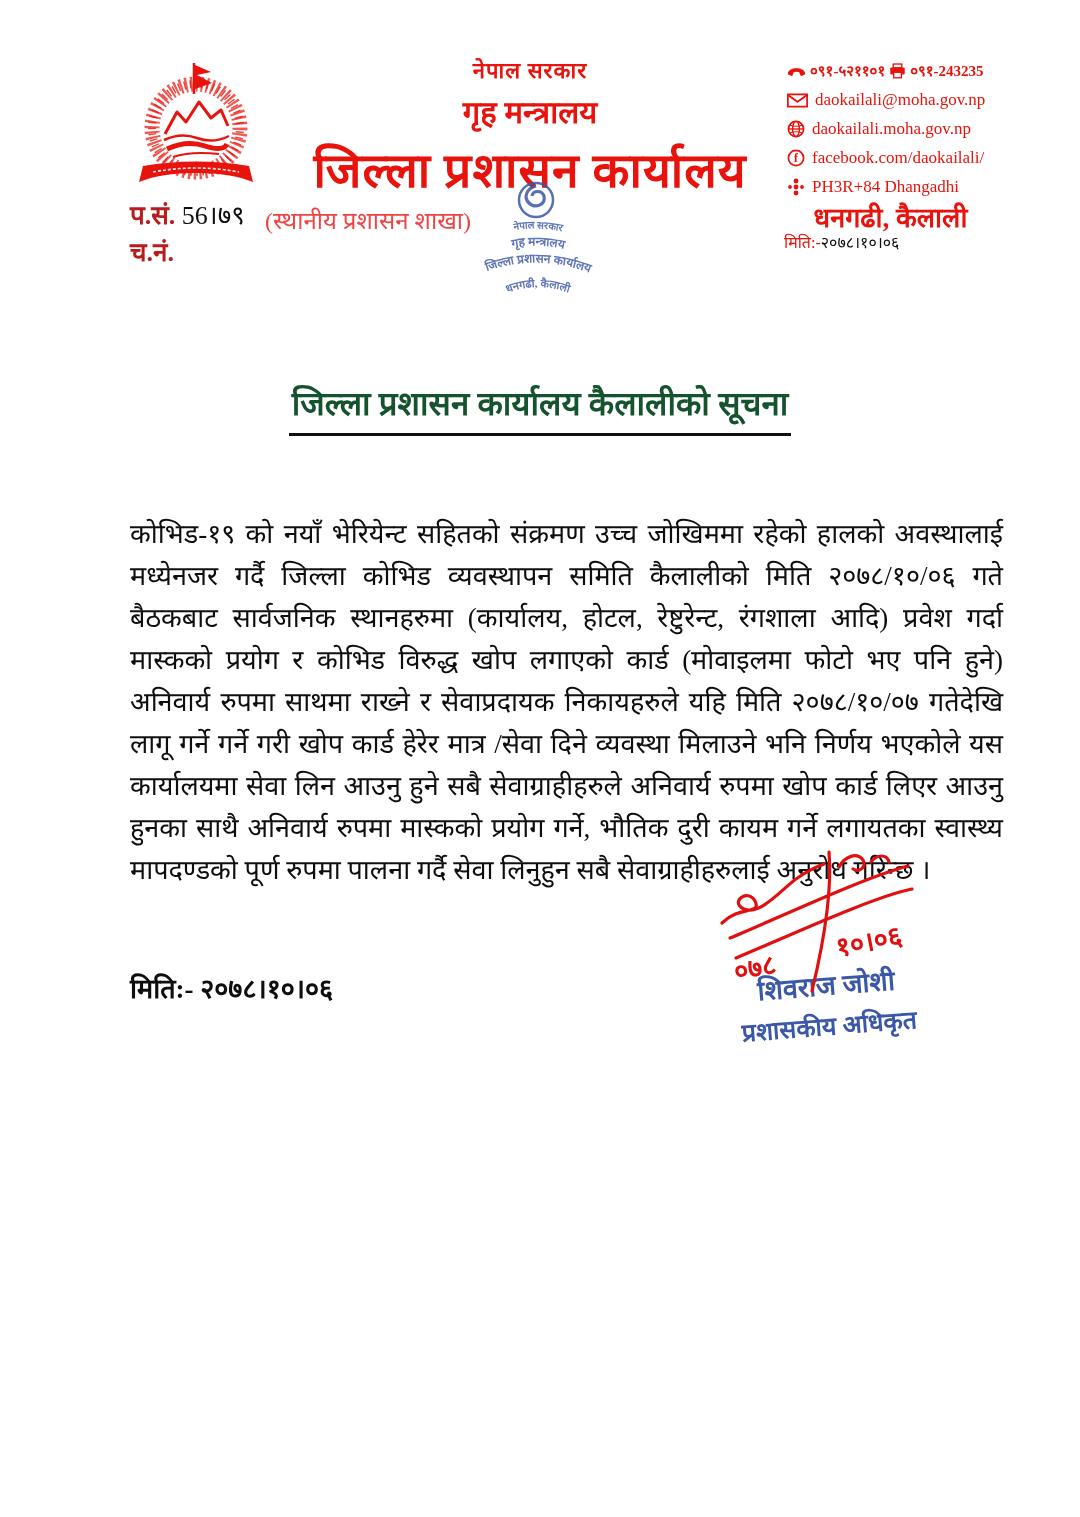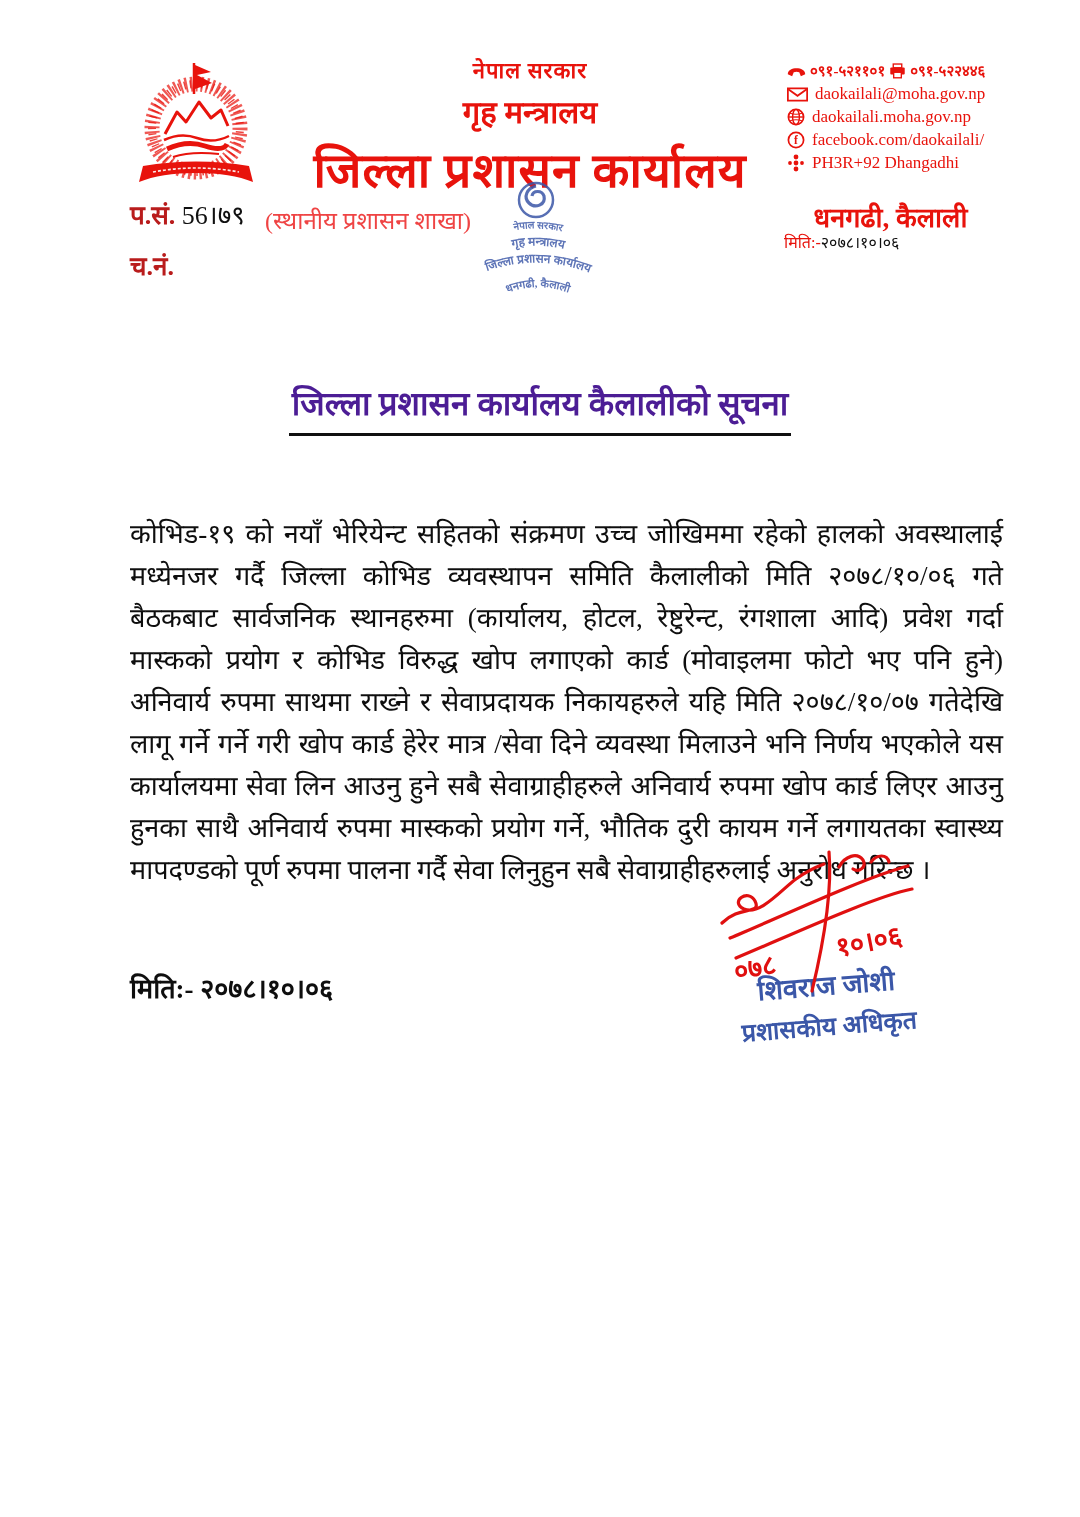--- a/index.html
+++ b/index.html
@@ -14,34 +14,34 @@
   .emblem{position:absolute;left:131px;top:60px;width:130px;height:130px;}
   .head-center{position:absolute;left:265px;top:54px;width:530px;display:flex;flex-direction:column;align-items:center;text-align:center;color:#e8130c;}
   .gov{font-size:22px;font-weight:700;letter-spacing:1px;}
   .ministry{font-size:31px;font-weight:800;margin-top:6px;}
   .office{font-size:48px;font-weight:800;margin-top:4px;white-space:nowrap;letter-spacing:1px;}
   .branch{position:absolute;left:265px;top:203px;width:530px;font-size:24px;color:#ef4444;z-index:3;}
   .stamp{position:absolute;left:452px;top:177px;width:172px;height:127px;z-index:2;}
 
   .refs{position:absolute;left:130px;top:196px;font-size:26px;color:#101010;}
   .refs .lbl{color:#b91c1c;font-weight:700;}
-  .ref-row2{margin-top:15px;}
+  .ref-row2{margin-top:1px;}
 
-  .contact{position:absolute;left:787px;top:61px;display:flex;flex-direction:column;gap:3px;color:#e8130c;text-align:right;}
+  .contact{position:absolute;left:787px;top:61px;display:flex;flex-direction:column;gap:9px;color:#e8130c;text-align:right;}
   .crow{display:flex;align-items:center;gap:7px;font-size:17px;line-height:20px;white-space:nowrap;}
   .crow.phone{font-size:15px;font-weight:700;gap:4px;}
   .crow svg{flex:0 0 auto;display:block;}
 
   .place{position:absolute;left:788px;top:198px;width:205px;text-align:center;font-size:27px;font-weight:800;color:#e8130c;white-space:nowrap;}
   .hdate{position:absolute;left:784px;top:231px;font-size:16px;color:#101010;white-space:nowrap;}
   .hdate .lbl{color:#e8130c;}
 
   
   .title-wrap{position:absolute;top:380px;left:0;width:100%;text-align:center;}
-  .title-wrap .t{display:inline-block;font-size:33px;font-weight:800;color:#4c1d95;border-bottom:3px solid #101010;padding:0 3px 8px;}
+  .title-wrap .t{display:inline-block;font-size:33px;font-weight:800;color:#14532d;border-bottom:3px solid #101010;padding:0 3px 8px;}
   .body-text{position:absolute;left:130px;top:486px;width:873px;font-size:27px;line-height:42px;text-align:justify;color:#0e0e0e;}
   .bdate{position:absolute;left:130px;top:949px;font-size:27px;font-weight:800;color:#0e0e0e;margin-top:20px;}
 
   
   .sig{position:absolute;left:710px;top:845px;width:218px;height:152px;z-index:2;}
   .officer{position:absolute;left:720px;top:966px;width:215px;text-align:center;color:#3b57a8;font-weight:700;transform:rotate(-4.5deg);z-index:1;}
   .officer .nm{font-size:27px;}
   .officer .ds{font-size:25px;margin-top:5px;white-space:nowrap;}
 
   .pagefoot{position:absolute;left:927px;top:1455px;font-size:16px;color:#ef4444;letter-spacing:2px;}
@@ -105,21 +105,21 @@
     <div class="crow phone">
       <svg width="19" height="14" viewBox="0 0 24 16" aria-hidden="true">
         <path d="M1,12 C1,2 23,2 23,12 L17.5,14.5 L15.5,9.5 C13,8.6 11,8.6 8.5,9.5 L6.5,14.5 Z" fill="#e8130c"></path>
       </svg>
       <span>०९१-५२११०१</span>
       <svg width="17" height="16" viewBox="0 0 20 18" aria-hidden="true">
         <rect x="5" y="0.8" width="10" height="4.4" fill="none" stroke="#e8130c" stroke-width="1.6"></rect>
         <rect x="1.5" y="5" width="17" height="8" rx="1.2" fill="#e8130c"></rect>
         <rect x="5.5" y="10.5" width="9" height="6.5" fill="#ffffff" stroke="#e8130c" stroke-width="1.6"></rect>
       </svg>
-      <span>०९१-५२२४४६</span>
+      <span>०९१-243235</span>
     </div>
     <div class="crow">
       <svg width="21" height="15" viewBox="0 0 24 16" aria-hidden="true">
         <rect x="1" y="1" width="22" height="14" fill="none" stroke="#e8130c" stroke-width="2"></rect>
         <path d="M1.5,2 L12,9.5 L22.5,2" fill="none" stroke="#e8130c" stroke-width="2"></path>
       </svg>
       <span>daokailali@moha.gov.np</span>
     </div>
     <div class="crow">
       <svg width="18" height="18" viewBox="0 0 18 18" aria-hidden="true">
@@ -138,21 +138,21 @@
       <span>facebook.com/daokailali/</span>
     </div>
     <div class="crow">
       <svg width="18" height="18" viewBox="0 0 18 18" aria-hidden="true">
         <circle cx="3" cy="9" r="1.9" fill="#e8130c"></circle>
         <circle cx="9" cy="3" r="2.4" fill="#e8130c"></circle>
         <circle cx="9" cy="9" r="2.4" fill="#e8130c"></circle>
         <circle cx="9" cy="15" r="2.4" fill="#e8130c"></circle>
         <circle cx="15" cy="9" r="1.9" fill="#e8130c"></circle>
       </svg>
-      <span>PH3R+92 Dhangadhi</span>
+      <span>PH3R+84 Dhangadhi</span>
     </div>
   </div>
 
   <div class="place">धनगढी, कैलाली</div>
   <div class="hdate">
     <span class="lbl">मिति:-</span><span>२०७८।१०।०६</span>
   </div>
 
   <div class="title-wrap">
     <span class="t">जिल्ला प्रशासन कार्यालय कैलालीको सूचना</span>

